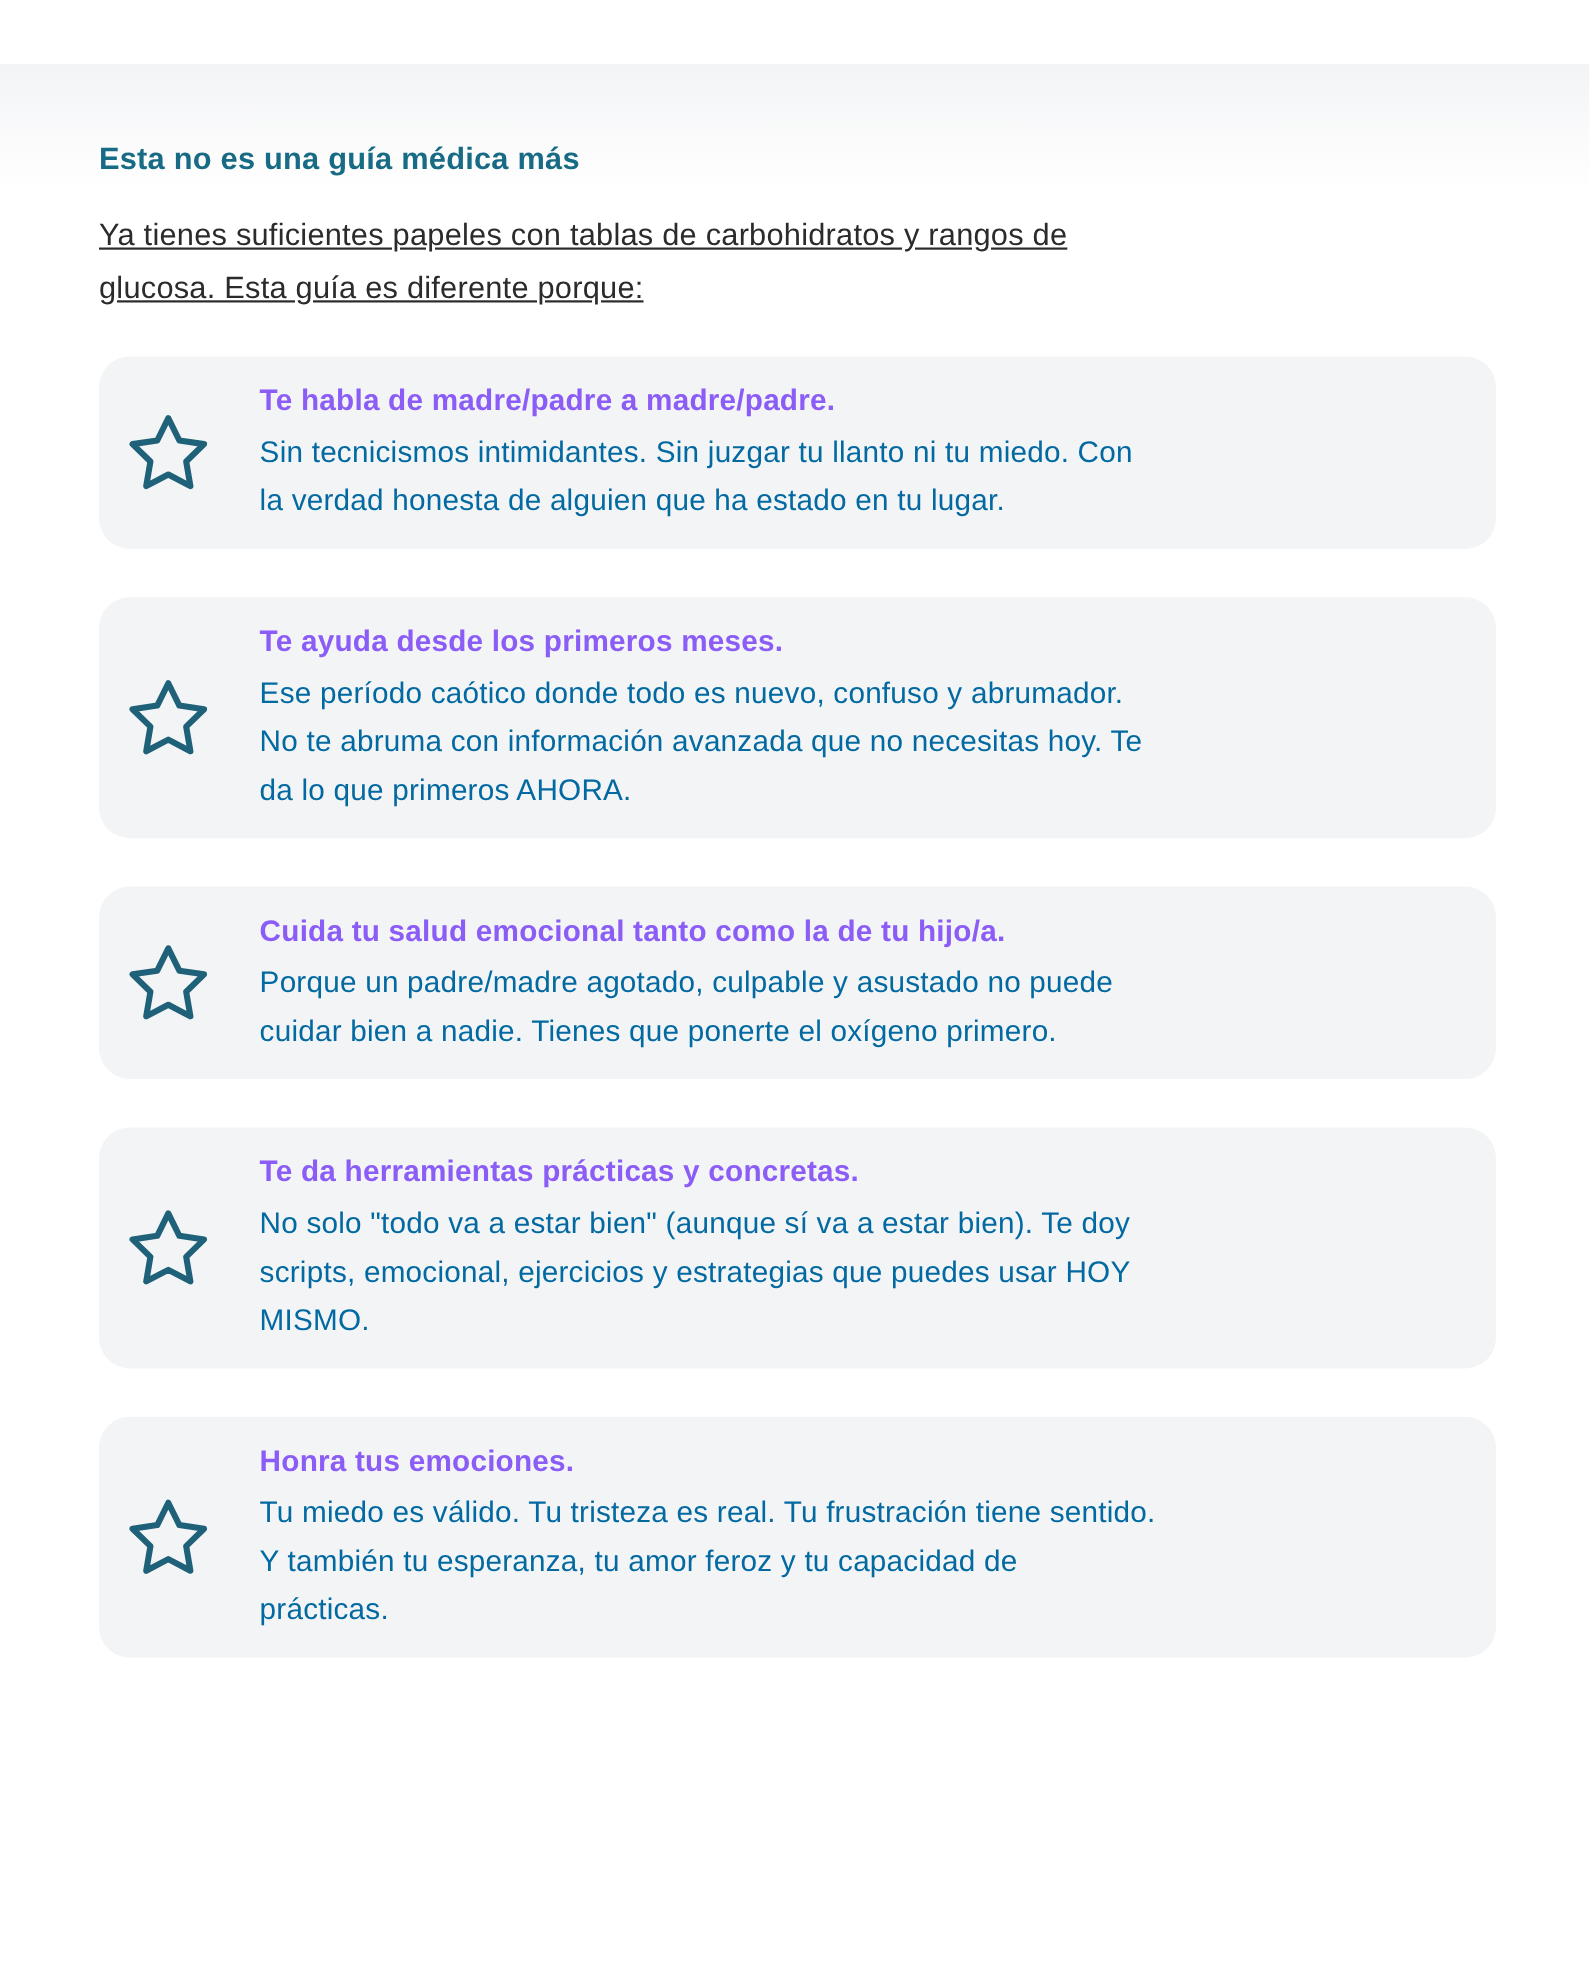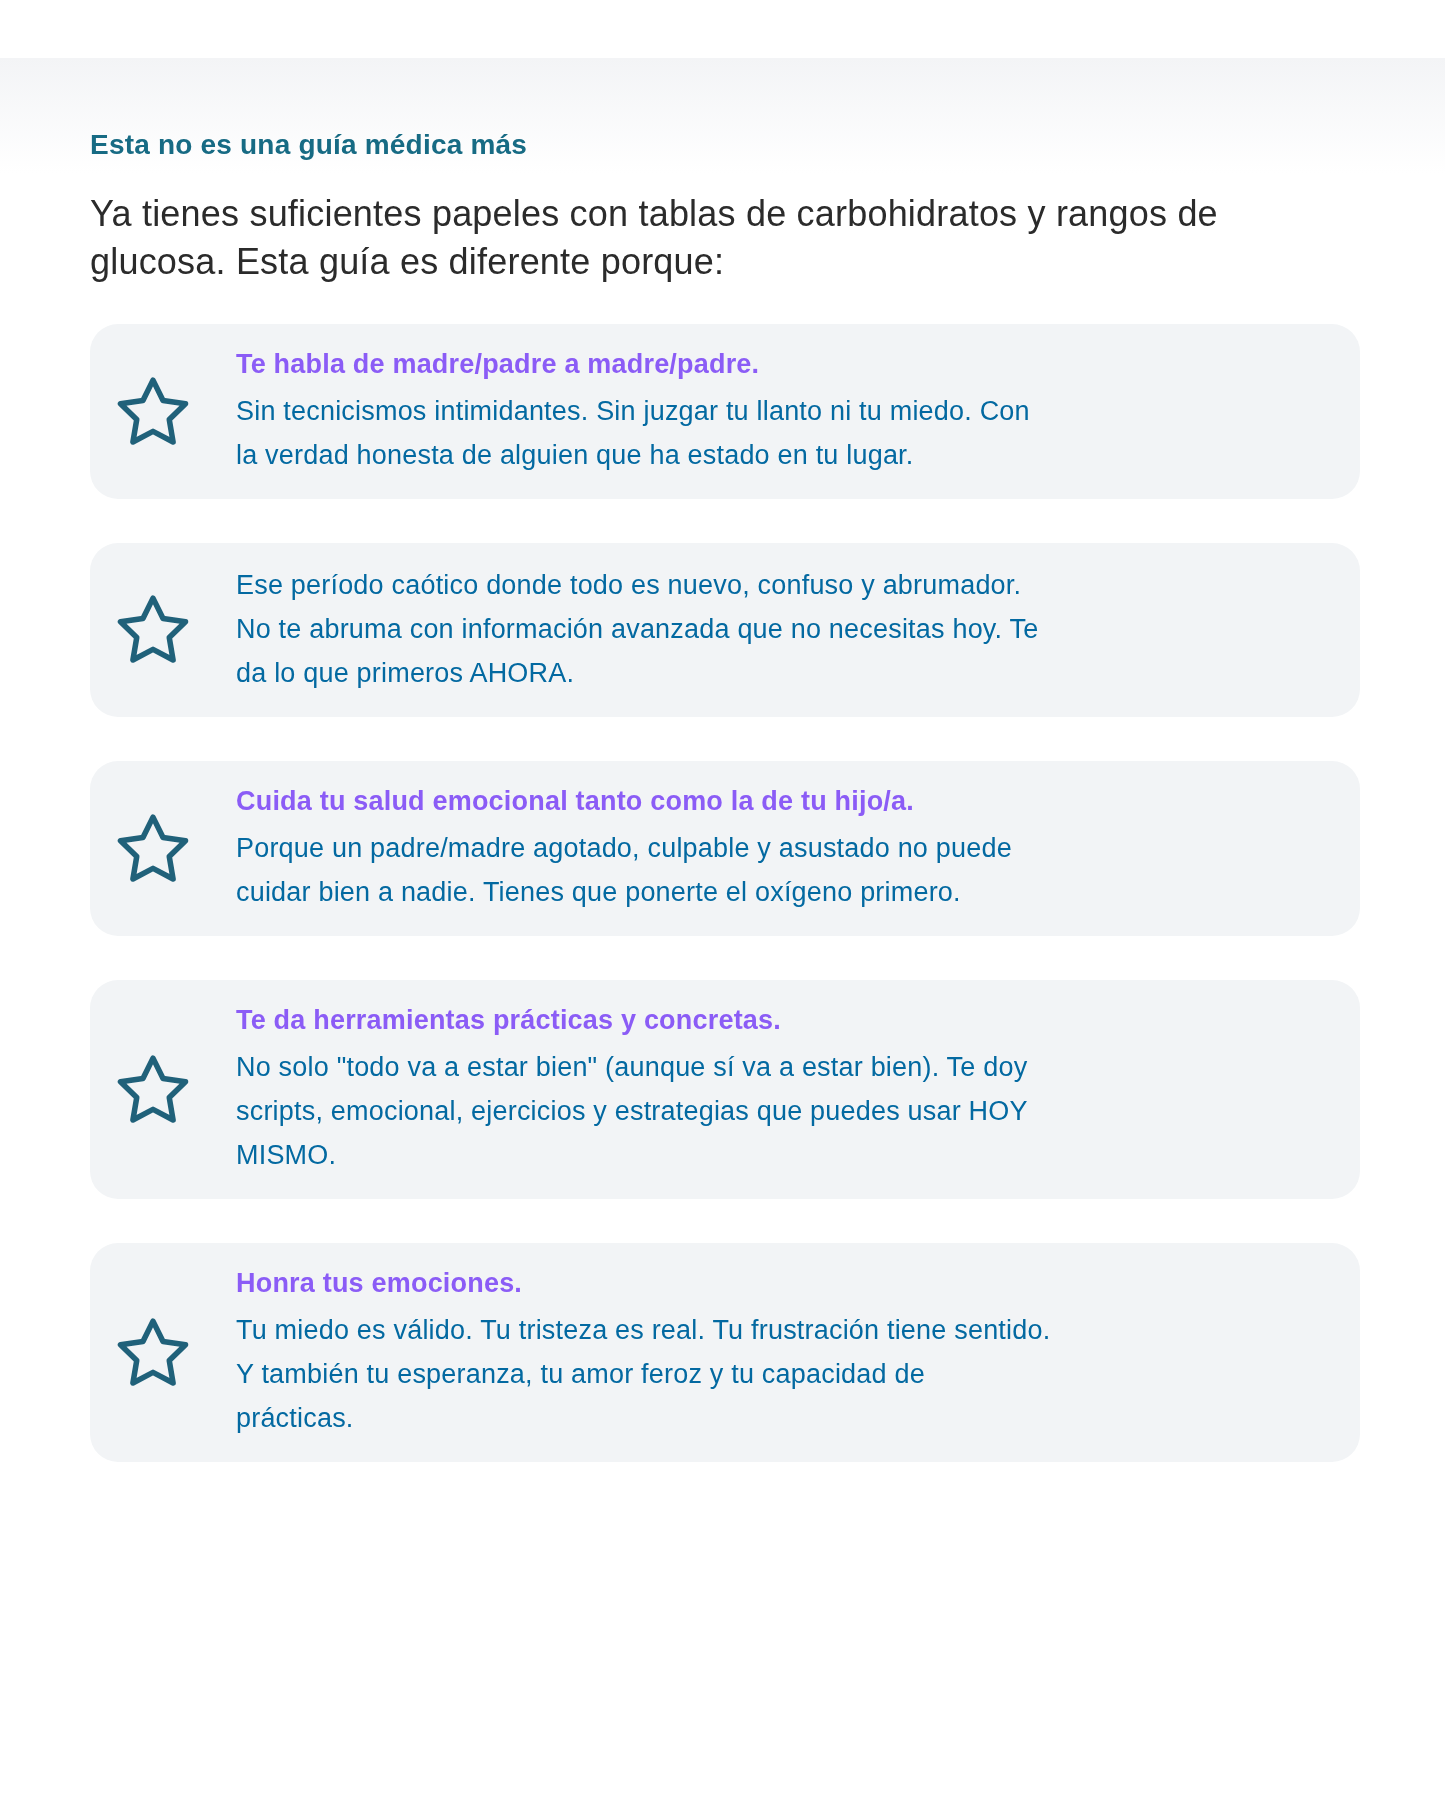--- a/index.html
+++ b/index.html
@@ -24,24 +24,25 @@
   .page-heading {
     margin-top: 126px;
     font-size: 28px;
     line-height: 38px;
     font-weight: 700;
     color: #176b84;
     letter-spacing: 0.2px;
   }
   .intro {
     margin-top: 26px;
-    font-size: 36px;
+    font-size: 28px;
     line-height: 48px;
     color: #2b2b2b;
     letter-spacing: 0.2px;
+    text-decoration: underline;
   }
   .cards {
     margin-top: 38px;
     display: flex;
     flex-direction: column;
     gap: 44px;
   }
   .card {
     background: #f2f4f6;
     border-radius: 28px;
@@ -105,20 +106,21 @@
       </div>
     </div>
 
     <div class="card">
       <div class="star-box">
         <svg viewBox="0 0 24 24" fill="none" stroke="#20617a" stroke-width="1.7" stroke-linejoin="round" stroke-linecap="round">
           <path d="M12 2.5l3.09 6.26 6.91 1.01-5 4.87 1.18 6.88L12 18.27l-6.18 3.25L7 14.64l-5-4.87 6.91-1.01L12 2.5z"></path>
         </svg>
       </div>
       <div class="card-text">
+        <div class="card-title">Te ayuda desde los primeros meses.</div>
         <div class="card-line">Ese período caótico donde todo es nuevo, confuso y abrumador.</div>
         <div class="card-line">No te abruma con información avanzada que no necesitas hoy. Te</div>
         <div class="card-line">da lo que primeros AHORA.</div>
       </div>
     </div>
 
     <div class="card">
       <div class="star-box">
         <svg viewBox="0 0 24 24" fill="none" stroke="#20617a" stroke-width="1.7" stroke-linejoin="round" stroke-linecap="round">
           <path d="M12 2.5l3.09 6.26 6.91 1.01-5 4.87 1.18 6.88L12 18.27l-6.18 3.25L7 14.64l-5-4.87 6.91-1.01L12 2.5z"></path>

